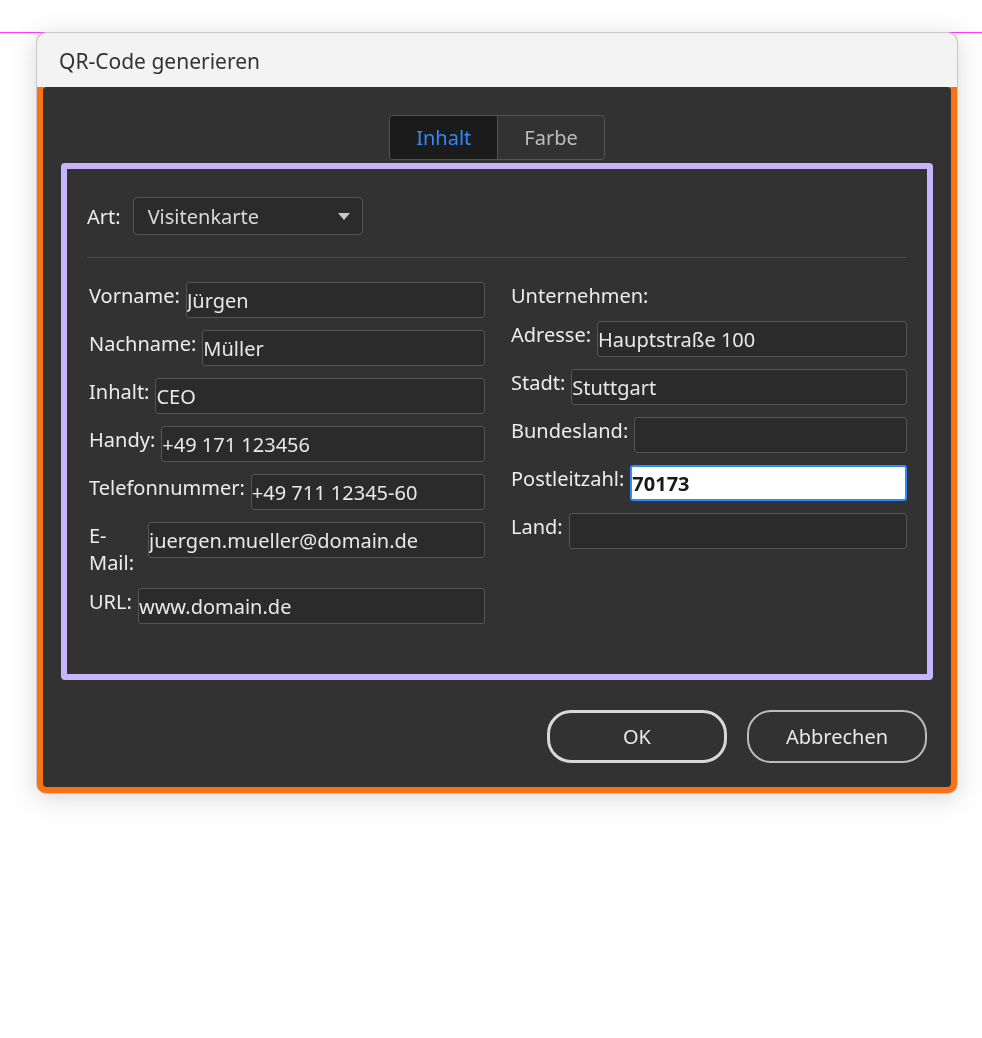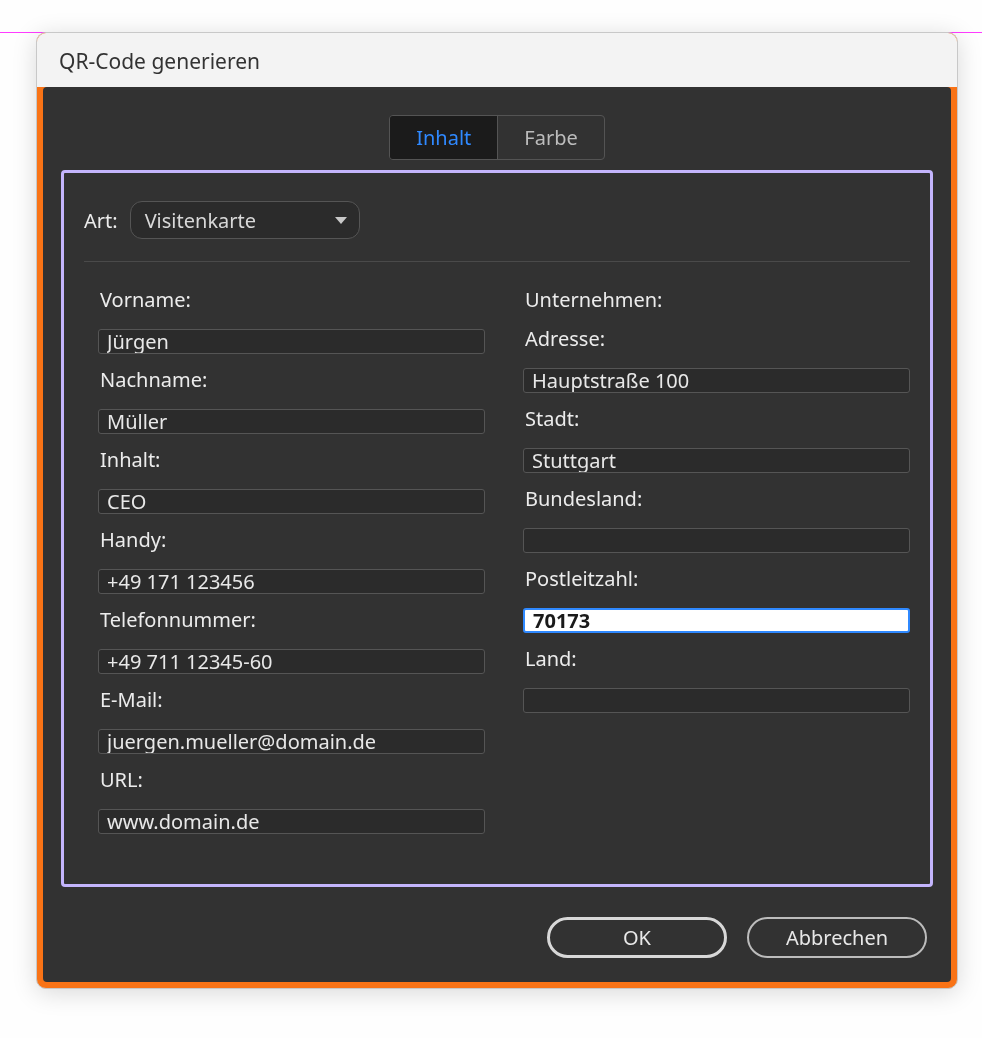--- a/index.html
+++ b/index.html
@@ -39,21 +39,21 @@
     }
     .dialog-body {
       background: #323232;
       margin: 0 6px 6px 6px;
       border-radius: 4px;
       padding: 28px 18px 24px 18px;
     }
     .tabs-row {
       display: flex;
       justify-content: center;
-      margin-bottom: 11px;
+      margin-bottom: 4px;
     }
     .tab-container {
       display: flex;
       border: 1px solid #545454;
       border-radius: 4px;
       overflow: hidden;
     }
     .tab {
       padding: 8px 26px;
       font-size: 20px;
@@ -61,21 +61,21 @@
       color: #bcbcbc;
     }
     .tab.active {
       background: #1b1b1b;
       color: #2f89ff;
     }
     .tab + .tab {
       border-left: 1px solid #545454;
     }
     .panel {
-      border: 3px solid #c4b5fd;
+      border: 6px solid #c4b5fd;
       border-radius: 4px;
       margin-top: -1px;
       padding: 28px 20px 50px 20px;
     }
     .type-row {
       display: flex;
       align-items: center;
       gap: 12px;
       padding-bottom: 22px;
       border-bottom: 1px solid #4a4a4a;
@@ -84,21 +84,21 @@
     .type-label {
       font-size: 20px;
       color: #ececec;
     }
     .select {
       display: flex;
       align-items: center;
       justify-content: space-between;
       background: #2b2b2b;
       border: 1px solid #555;
-      border-radius: 12px;
+      border-radius: 4px;
       padding: 6px 12px 6px 14px;
       width: 230px;
       height: 38px;
       color: #d8d8d8;
       cursor: pointer;
     }
     .chevron {
       width: 0; height: 0;
       border-left: 6px solid transparent;
       border-right: 6px solid transparent;
@@ -110,35 +110,34 @@
     }
     .col {
       flex: 1;
       display: flex;
       flex-direction: column;
       gap: 12px;
       min-width: 0;
     }
     .field {
       display: flex;
-      flex-direction: column;
-      gap: 16px;
-      margin-left: 14px;
+      flex-direction: row;
+      gap: 6px;
     }
     .field-label {
       font-size: 20px;
       color: #ececec;
       padding-left: 2px;
     }
     .text-input {
       background: #2b2b2b;
       border: 1px solid #555;
       border-radius: 3px;
-      height: 25px;
-      padding: 6px 8px;
+      height: 36px;
+      padding: 6px 0;
       color: #e8e8e8;
       font-size: 20px;
       font-family: inherit;
       outline: none;
       width: 100%;
     }
     .text-input.focused {
       background: #ffffff;
       color: #1a1a1a;
       border: 2px solid #2f89ff;
@@ -151,21 +150,21 @@
       margin-top: 30px;
       padding-right: 6px;
     }
     .btn {
       border: 2px solid #bcbcbc;
       background: transparent;
       color: #e8e8e8;
       font-size: 20px;
       font-family: inherit;
       border-radius: 24px;
-      padding: 4px 0;
+      padding: 10px 0;
       width: 180px;
       text-align: center;
       cursor: pointer;
     }
     .btn.primary {
       border-width: 3px;
       border-color: #d8d8d8;
     }
   </style>
 </head>

